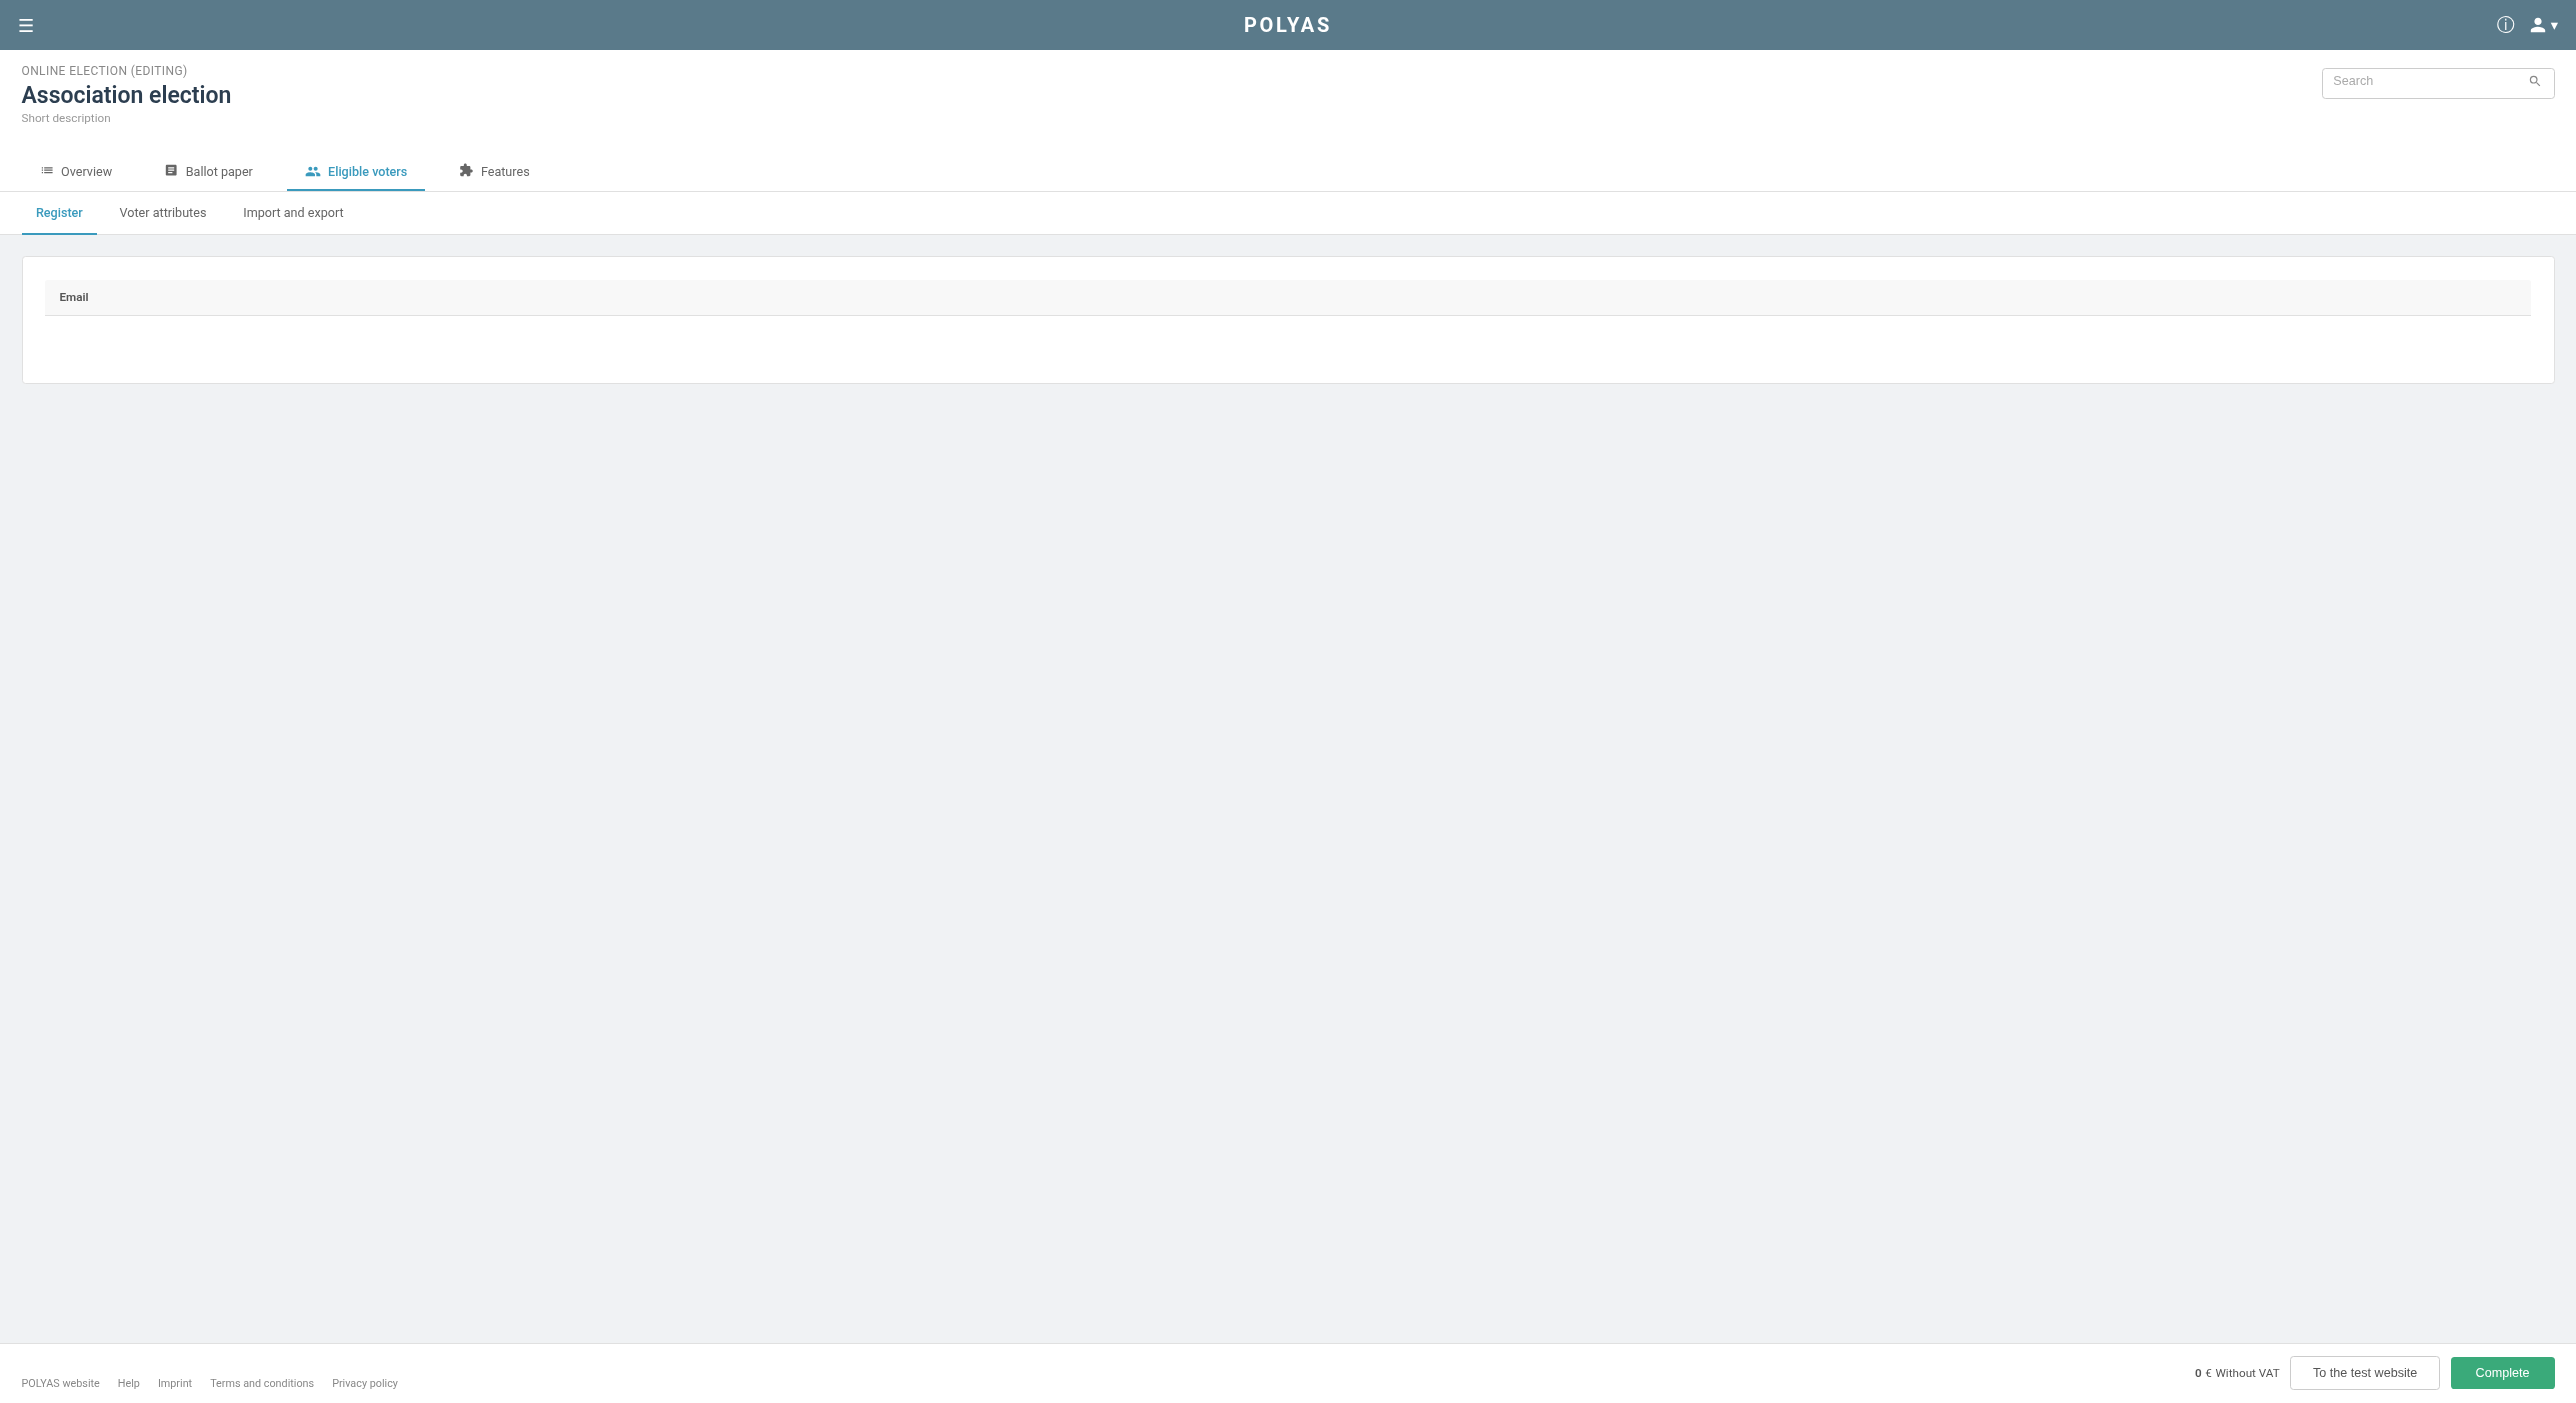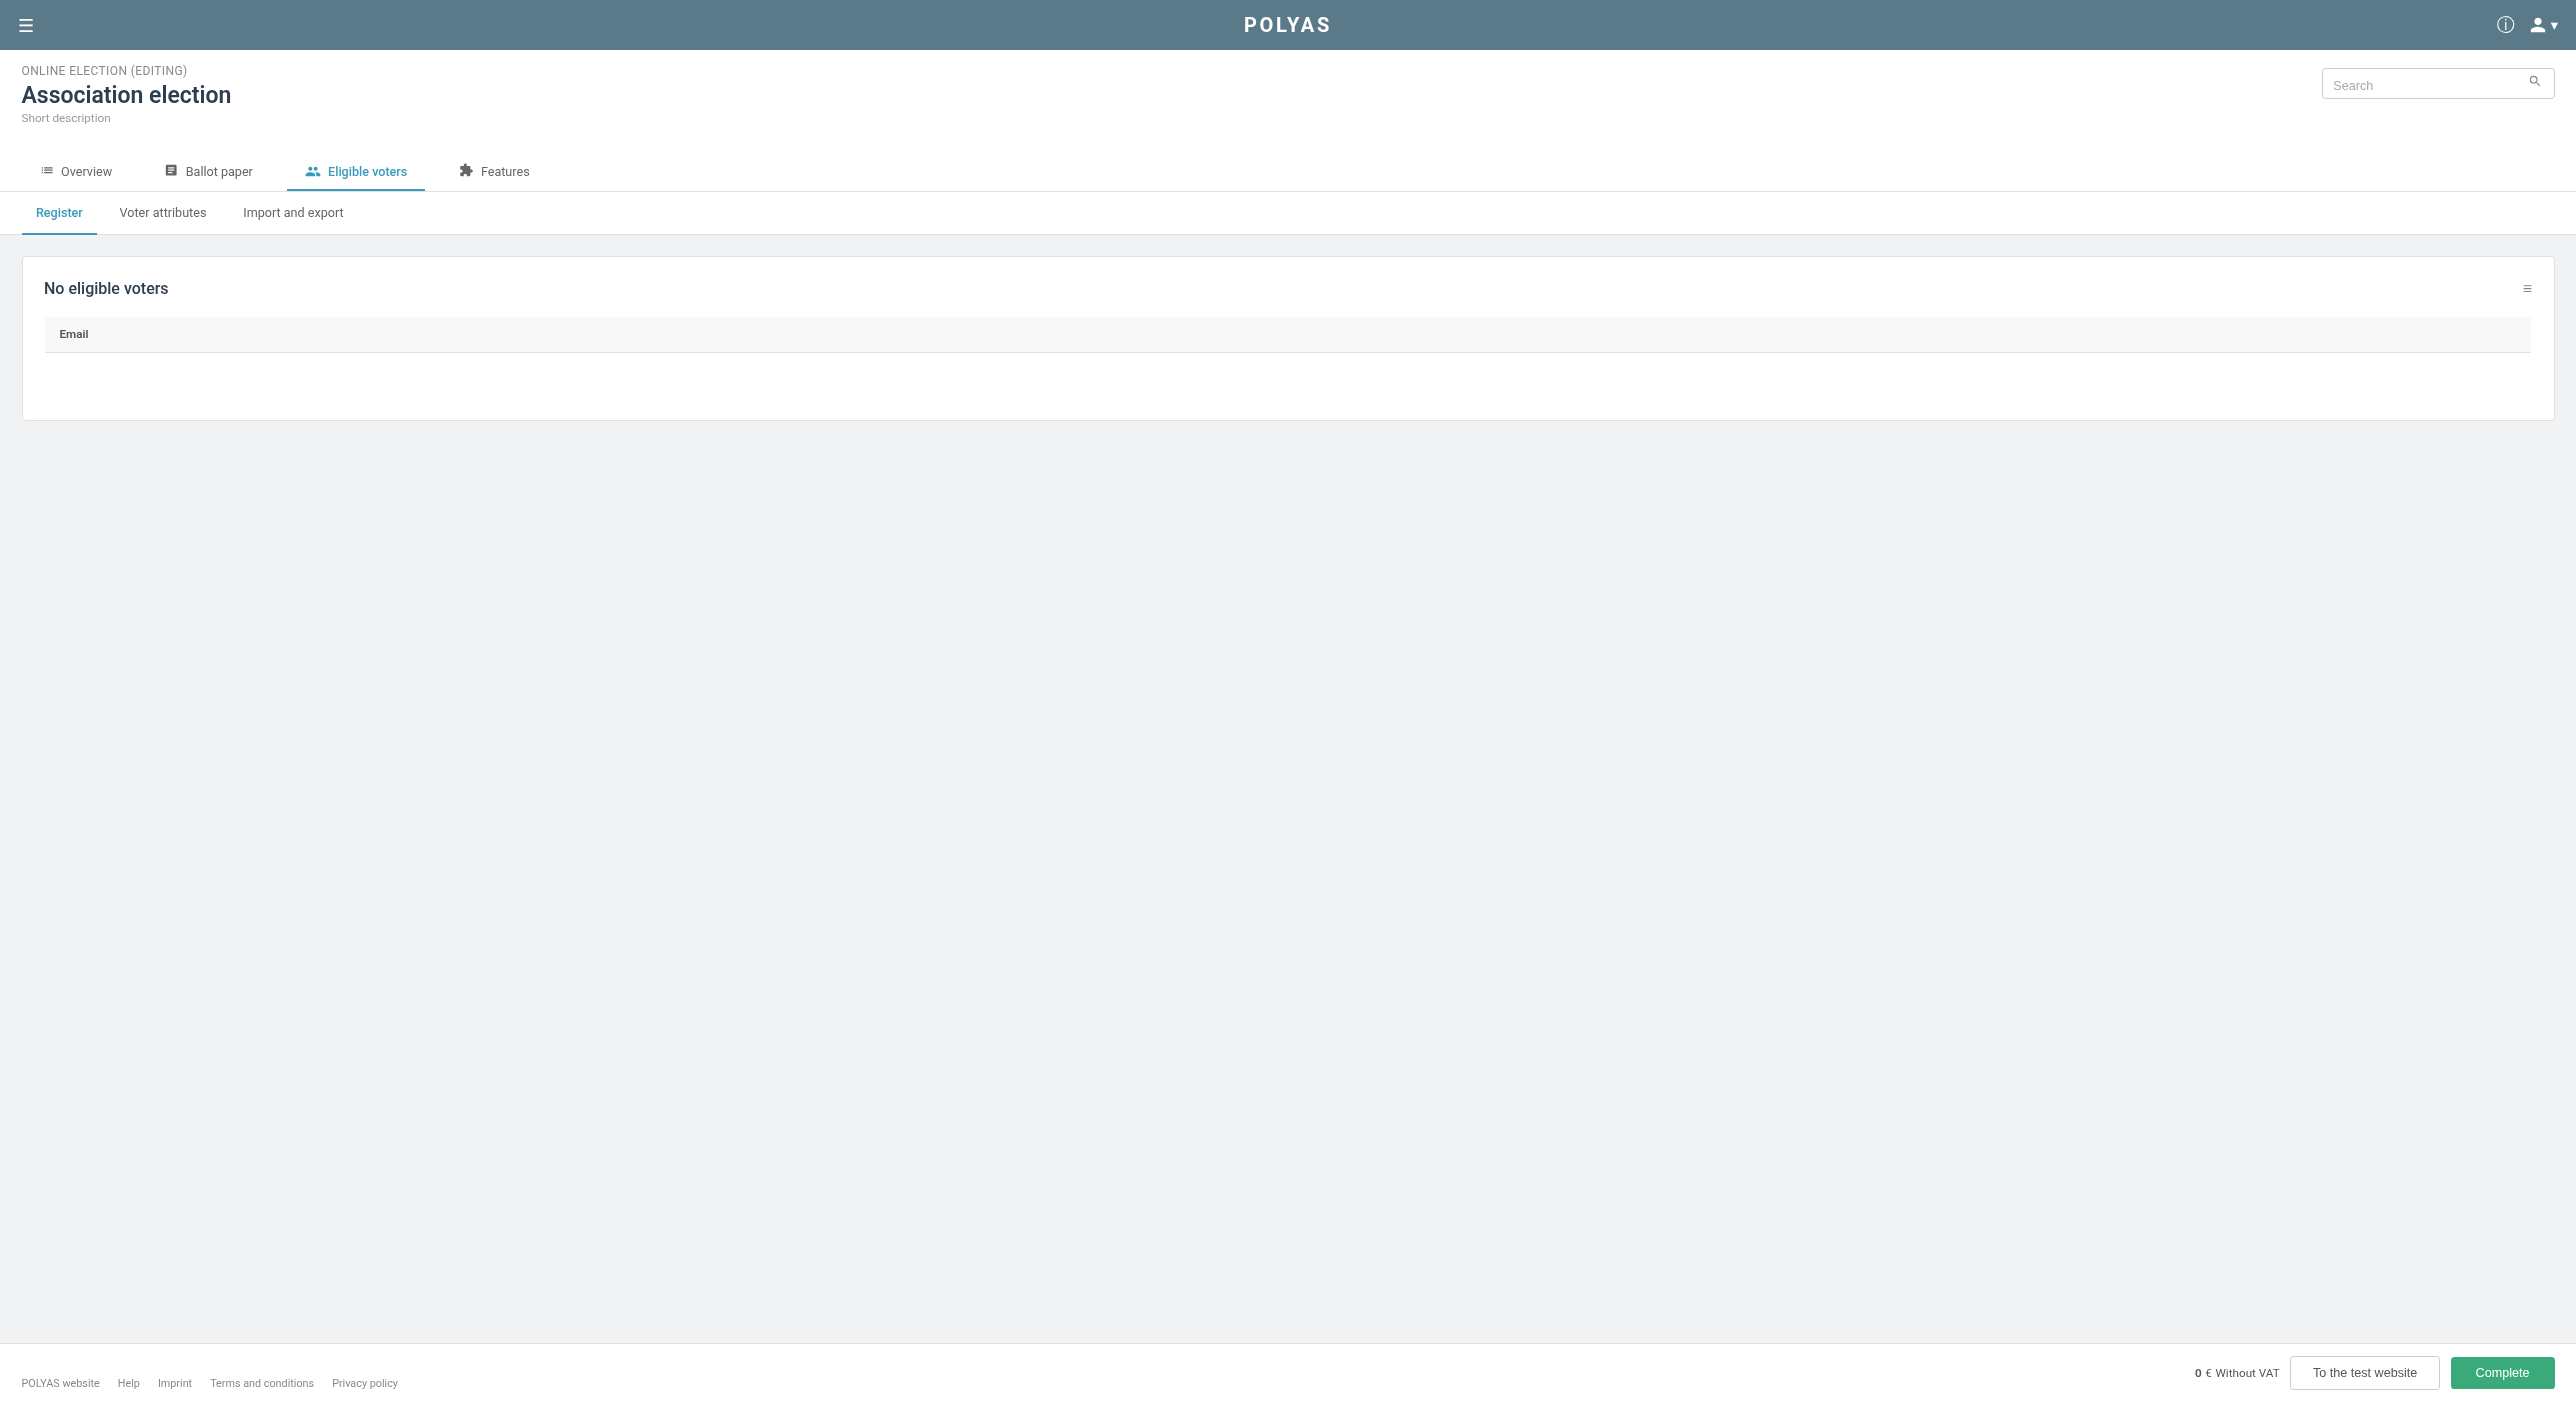--- a/index.html
+++ b/index.html
@@ -48,21 +48,21 @@
       color: #2c3e50;
       margin-bottom: 1.8px;
     }
     .page-subtitle {
       font-size: 11.7px;
       color: #999;
       margin-bottom: 22px;
     }
     .search-box {
       display: flex;
-      align-items: flex-end;
+      align-items: flex-start;
       border: 0.9px solid #ccc;
       border-radius: 3.6px;
       padding: 5.4px 10.8px;
       background: white;
       min-width: 233px;
       margin-top: 3.6px;
     }
     .search-input {
       border: none;
       outline: none;
@@ -289,24 +289,20 @@
 </div>
 
 <div class="sub-tabs">
   <div class="sub-tab active">Register</div>
   <div class="sub-tab">Voter attributes</div>
   <div class="sub-tab">Import and export</div>
 </div>
 
 <div class="main-content">
   <div class="card">
-    <div class="card-header">
-      <span class="card-title">No eligible voters</span>
-      <span class="filter-icon">≡</span>
-    </div>
     <table class="voters-table">
       <thead>
         <tr>
           <th>Email</th>
         </tr>
       </thead>
       <tbody>
         <tr class="empty-row">
           <td></td>
         </tr>

